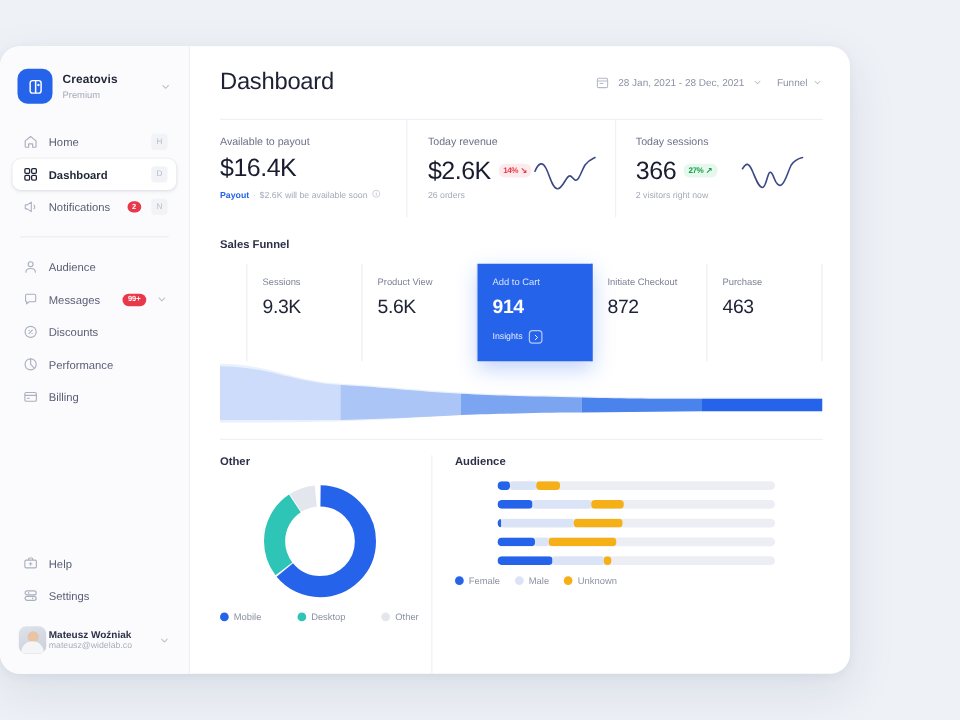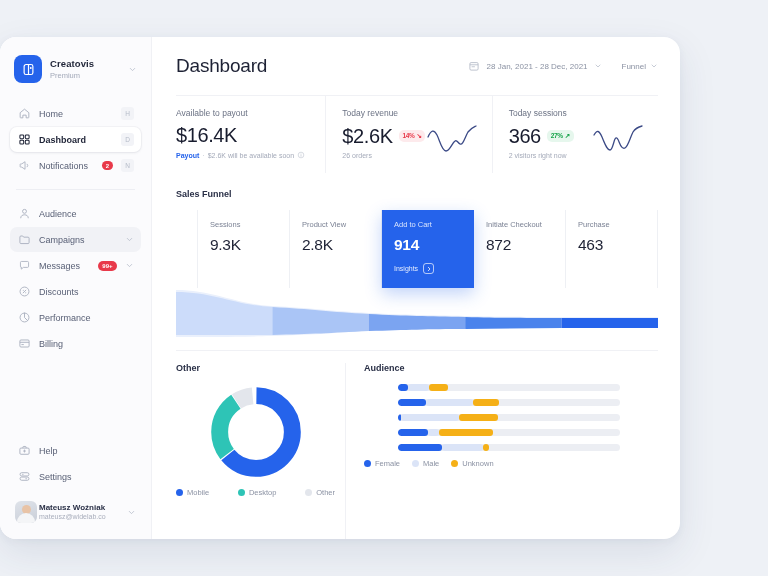--- a/index.html
+++ b/index.html
@@ -102,21 +102,21 @@
   .avatar .body { position:absolute; width:18px;height:10px;border-radius:9px 9px 0 0;background:#f4f5f7; left:2px; bottom:0;}
   .user-text { flex: 1; min-width: 0; line-height: 1.25; }
   .user-name { font-size: 8px; font-weight: 700; color: #2a3047; white-space: nowrap; overflow: hidden; text-overflow: ellipsis;}
   .user-mail { font-size: 7px; color: #a9aebc; white-space: nowrap; overflow: hidden; text-overflow: ellipsis;}
 
   
   .main { flex: 1; min-width: 0; padding: 18px 22px 0 24px; display: flex; flex-direction: column; }
 
   .topbar { display: flex; align-items: center; justify-content: space-between; margin-bottom: 18px; }
   .page-title { font-size: 19px; font-weight: 400; color: #1e2235; letter-spacing: -.2px; }
-  .top-controls { display: flex; align-items: center; gap: 20px; }
+  .top-controls { display: flex; align-items: center; gap: 12px; }
   .date-ctl { display: flex; align-items: center; gap: 6px; cursor: pointer; }
   .date-ico { width: 13px; height: 13px; color: #b3b9c6; display:flex;}
   .date-text { font-size: 8px; color: #8b92a3; white-space: nowrap; }
   .funnel-ctl { display: flex; align-items: center; gap: 4px; cursor: pointer; }
   .funnel-text { font-size: 8px; color: #8b92a3; }
 
   
   .kpis { display: flex; border-top: 1px solid #f0f1f5; }
   .kpi {
     flex: 1; padding: 12px 14px 13px 0;
@@ -268,33 +268,20 @@
         <div class="nav-item">
           <span class="ico">
             <svg width="13" height="13" viewBox="0 0 24 24" fill="none">
                 <circle cx="12" cy="8" r="3.6" stroke="currentColor" stroke-width="1.7"></circle>
                 <path d="M5 20c0-3.6 3.1-5.6 7-5.6s7 2 7 5.6" stroke="currentColor" stroke-width="1.7" stroke-linecap="round"></path>
               </svg>
           </span>
           <span class="nav-label">Audience</span>
         </div>
 
-        <div class="nav-item hover-bg">
-          <span class="ico">
-            <svg width="13" height="13" viewBox="0 0 24 24" fill="none">
-                <path d="M3.5 7.5a2 2 0 012-2h3.2l1.8 2.2h8a2 2 0 012 2v7.8a2 2 0 01-2 2h-13a2 2 0 01-2-2V7.5z" stroke="currentColor" stroke-width="1.7" stroke-linejoin="round"></path>
-              </svg>
-          </span>
-          <span class="nav-label">Campaigns</span>
-          <span class="chev">
-            <svg width="9" height="9" viewBox="0 0 24 24" fill="none">
-                <path d="M6 9l6 6 6-6" stroke="currentColor" stroke-width="2.2" stroke-linecap="round" stroke-linejoin="round"></path>
-              </svg>
-          </span>
-        </div>
 
         <div class="nav-item">
           <span class="ico">
             <svg width="13" height="13" viewBox="0 0 24 24" fill="none">
                 <path d="M4.5 6.5a2 2 0 012-2h11a2 2 0 012 2v7a2 2 0 01-2 2H10l-4 3.2V15.5H6.5a2 2 0 01-2-2v-7z" stroke="currentColor" stroke-width="1.6" stroke-linejoin="round"></path>
               </svg>
           </span>
           <span class="nav-label">Messages</span>
           <span class="badge-red pill">99+</span>
           <span class="chev">
@@ -488,21 +475,21 @@
         <div class="funnel-wrap">
           <div class="funnel-cards">
 
             <div class="fcard">
               <div class="fcard-label">Sessions</div>
               <div class="fcard-value">9.3K</div>
             </div>
 
             <div class="fcard">
               <div class="fcard-label">Product View</div>
-              <div class="fcard-value">2.8K</div>
+              <div class="fcard-value">5.6K</div>
             </div>
 
             <div class="fcard active">
               <div class="fcard-label">Add to Cart</div>
               <div class="fcard-value">914</div>
               <div class="insights">
                 <span>Insights</span>
                 <span class="insights-btn">
                   <svg width="6" height="6" viewBox="0 0 24 24" fill="none">
                       <path d="M9 5l7 7-7 7" stroke="#fff" stroke-width="3" stroke-linecap="round" stroke-linejoin="round"></path>

